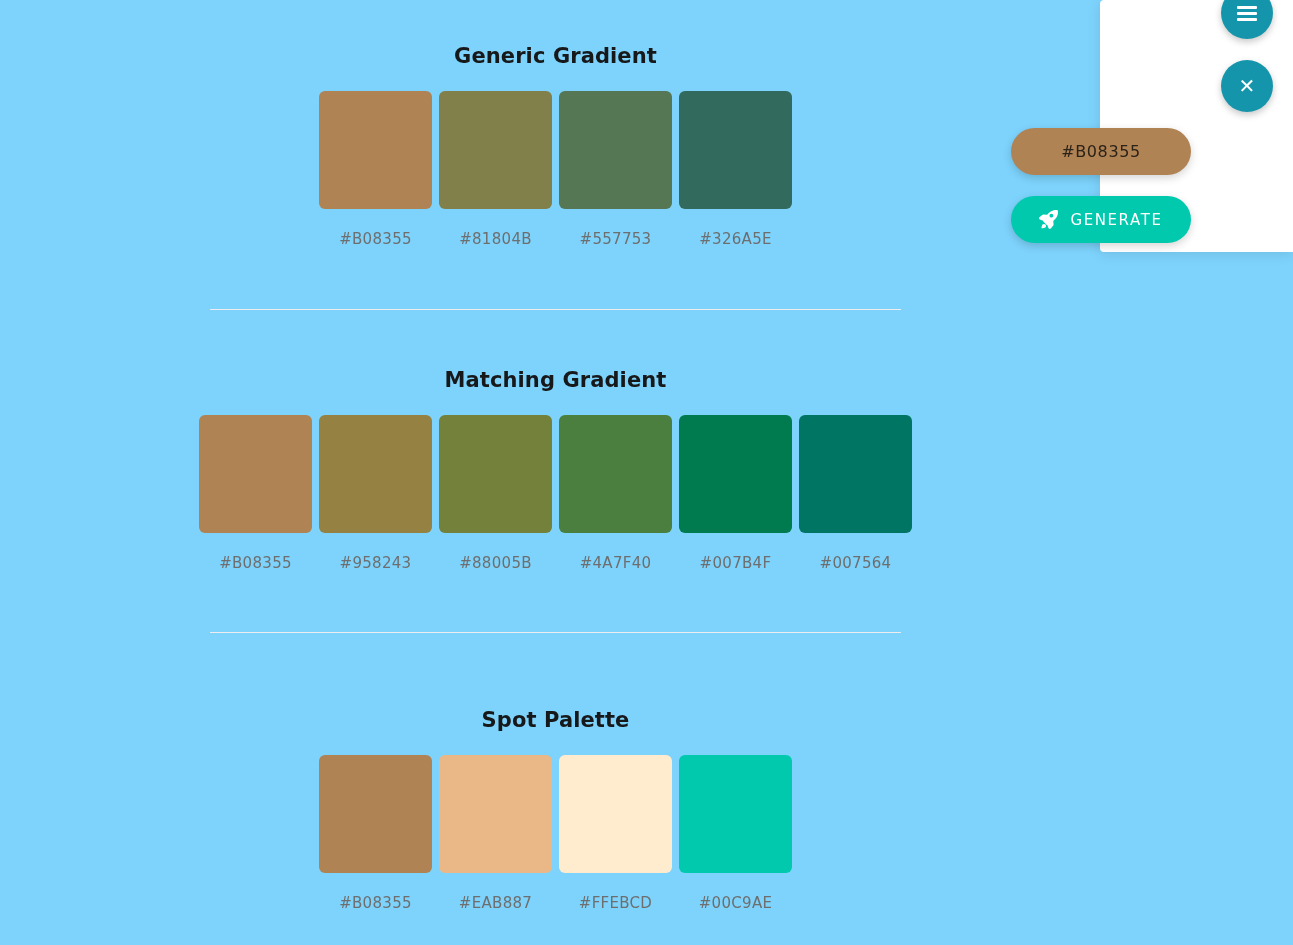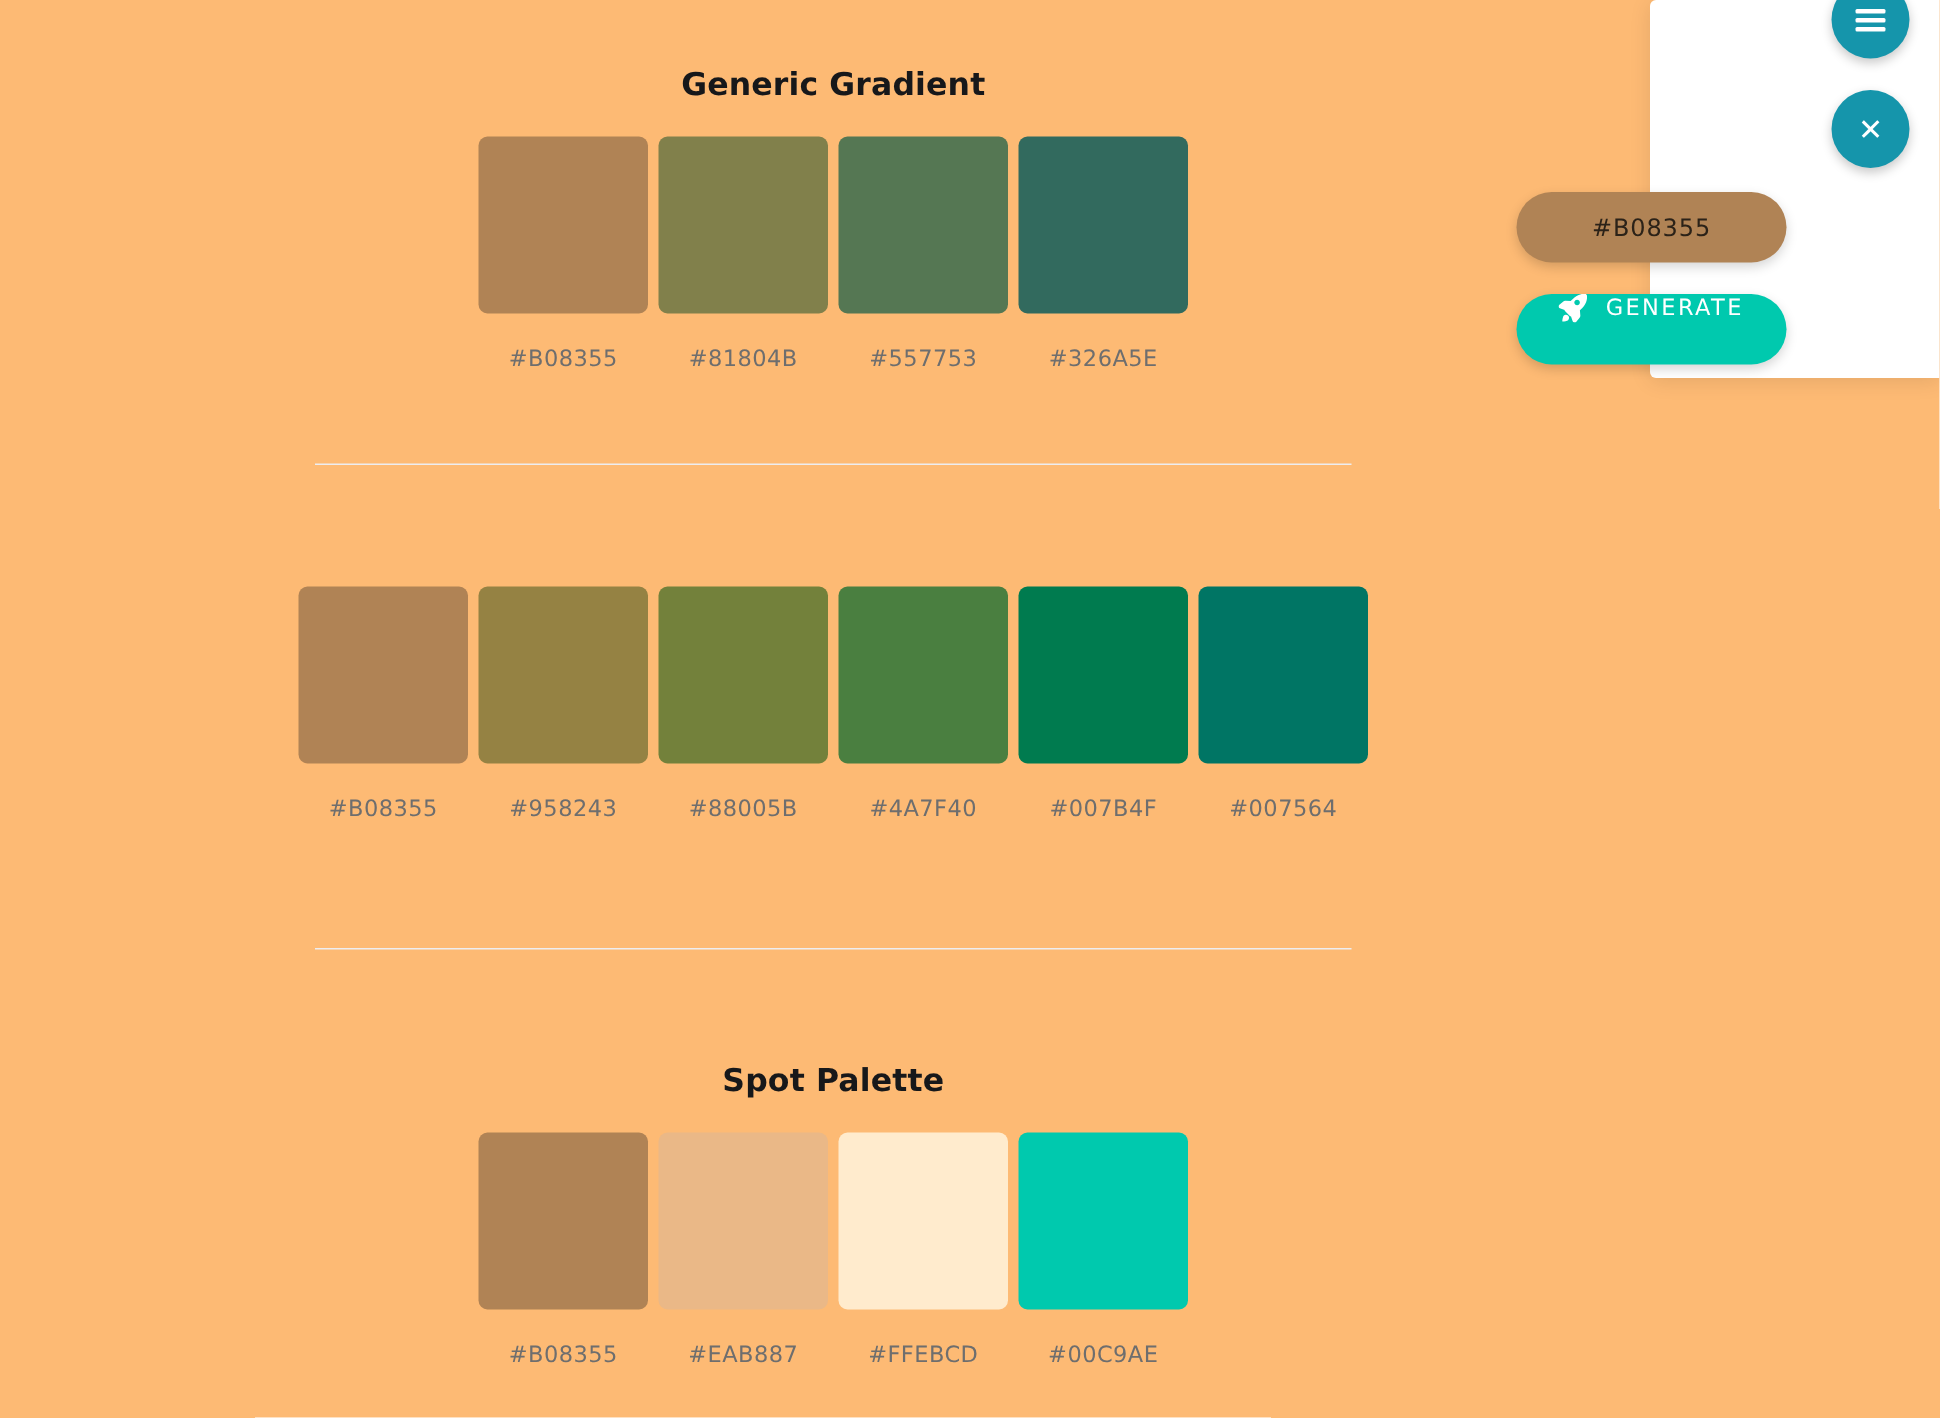--- a/index.html
+++ b/index.html
@@ -10,21 +10,21 @@
     height: 945px;
     background: #ffffff;
     font-family: "Liberation Sans", sans-serif;
     overflow: hidden;
   }
 
   #app {
     position: relative;
     width: 1293px;
     height: 945px;
-    background: #fdba74;
+    background: #7dd3fc;
   }
 
   
   .palette-main {
     position: absolute;
     left: 0;
     top: 0;
     width: 1111px;
     height: 945px;
     padding-top: 0;
@@ -173,21 +173,21 @@
   .generate-btn {
     position: absolute;
     left: -89px;
     top: 196px;
     width: 180px;
     height: 47px;
     border-radius: 24px;
     background: #00C9AE;
     box-shadow: 0 3px 8px rgba(0,0,0,0.17);
     display: flex;
-    align-items: flex-start;
+    align-items: center;
     justify-content: center;
     gap: 12px;
     cursor: pointer;
     border: none;
   }
 
   .generate-label {
     font-size: 15px;
     color: #ffffff;
     letter-spacing: 1.6px;
@@ -233,20 +233,21 @@
         </div>
 
 
 
       </div>
     </div>
 
     <div class="divider" id="divider-1"></div>
 
     <div class="section" id="section-matching">
+      <div class="section-title">Matching Gradient</div>
       <div class="row-gap"></div>
       <div class="swatch-row">
 
         <div class="swatch-cell">
           <div class="swatch-chip tall" style="background:#B08355"></div>
           <div class="swatch-label">#B08355</div>
         </div>
 
         <div class="swatch-cell">
           <div class="swatch-chip tall" style="background:#958243"></div>

